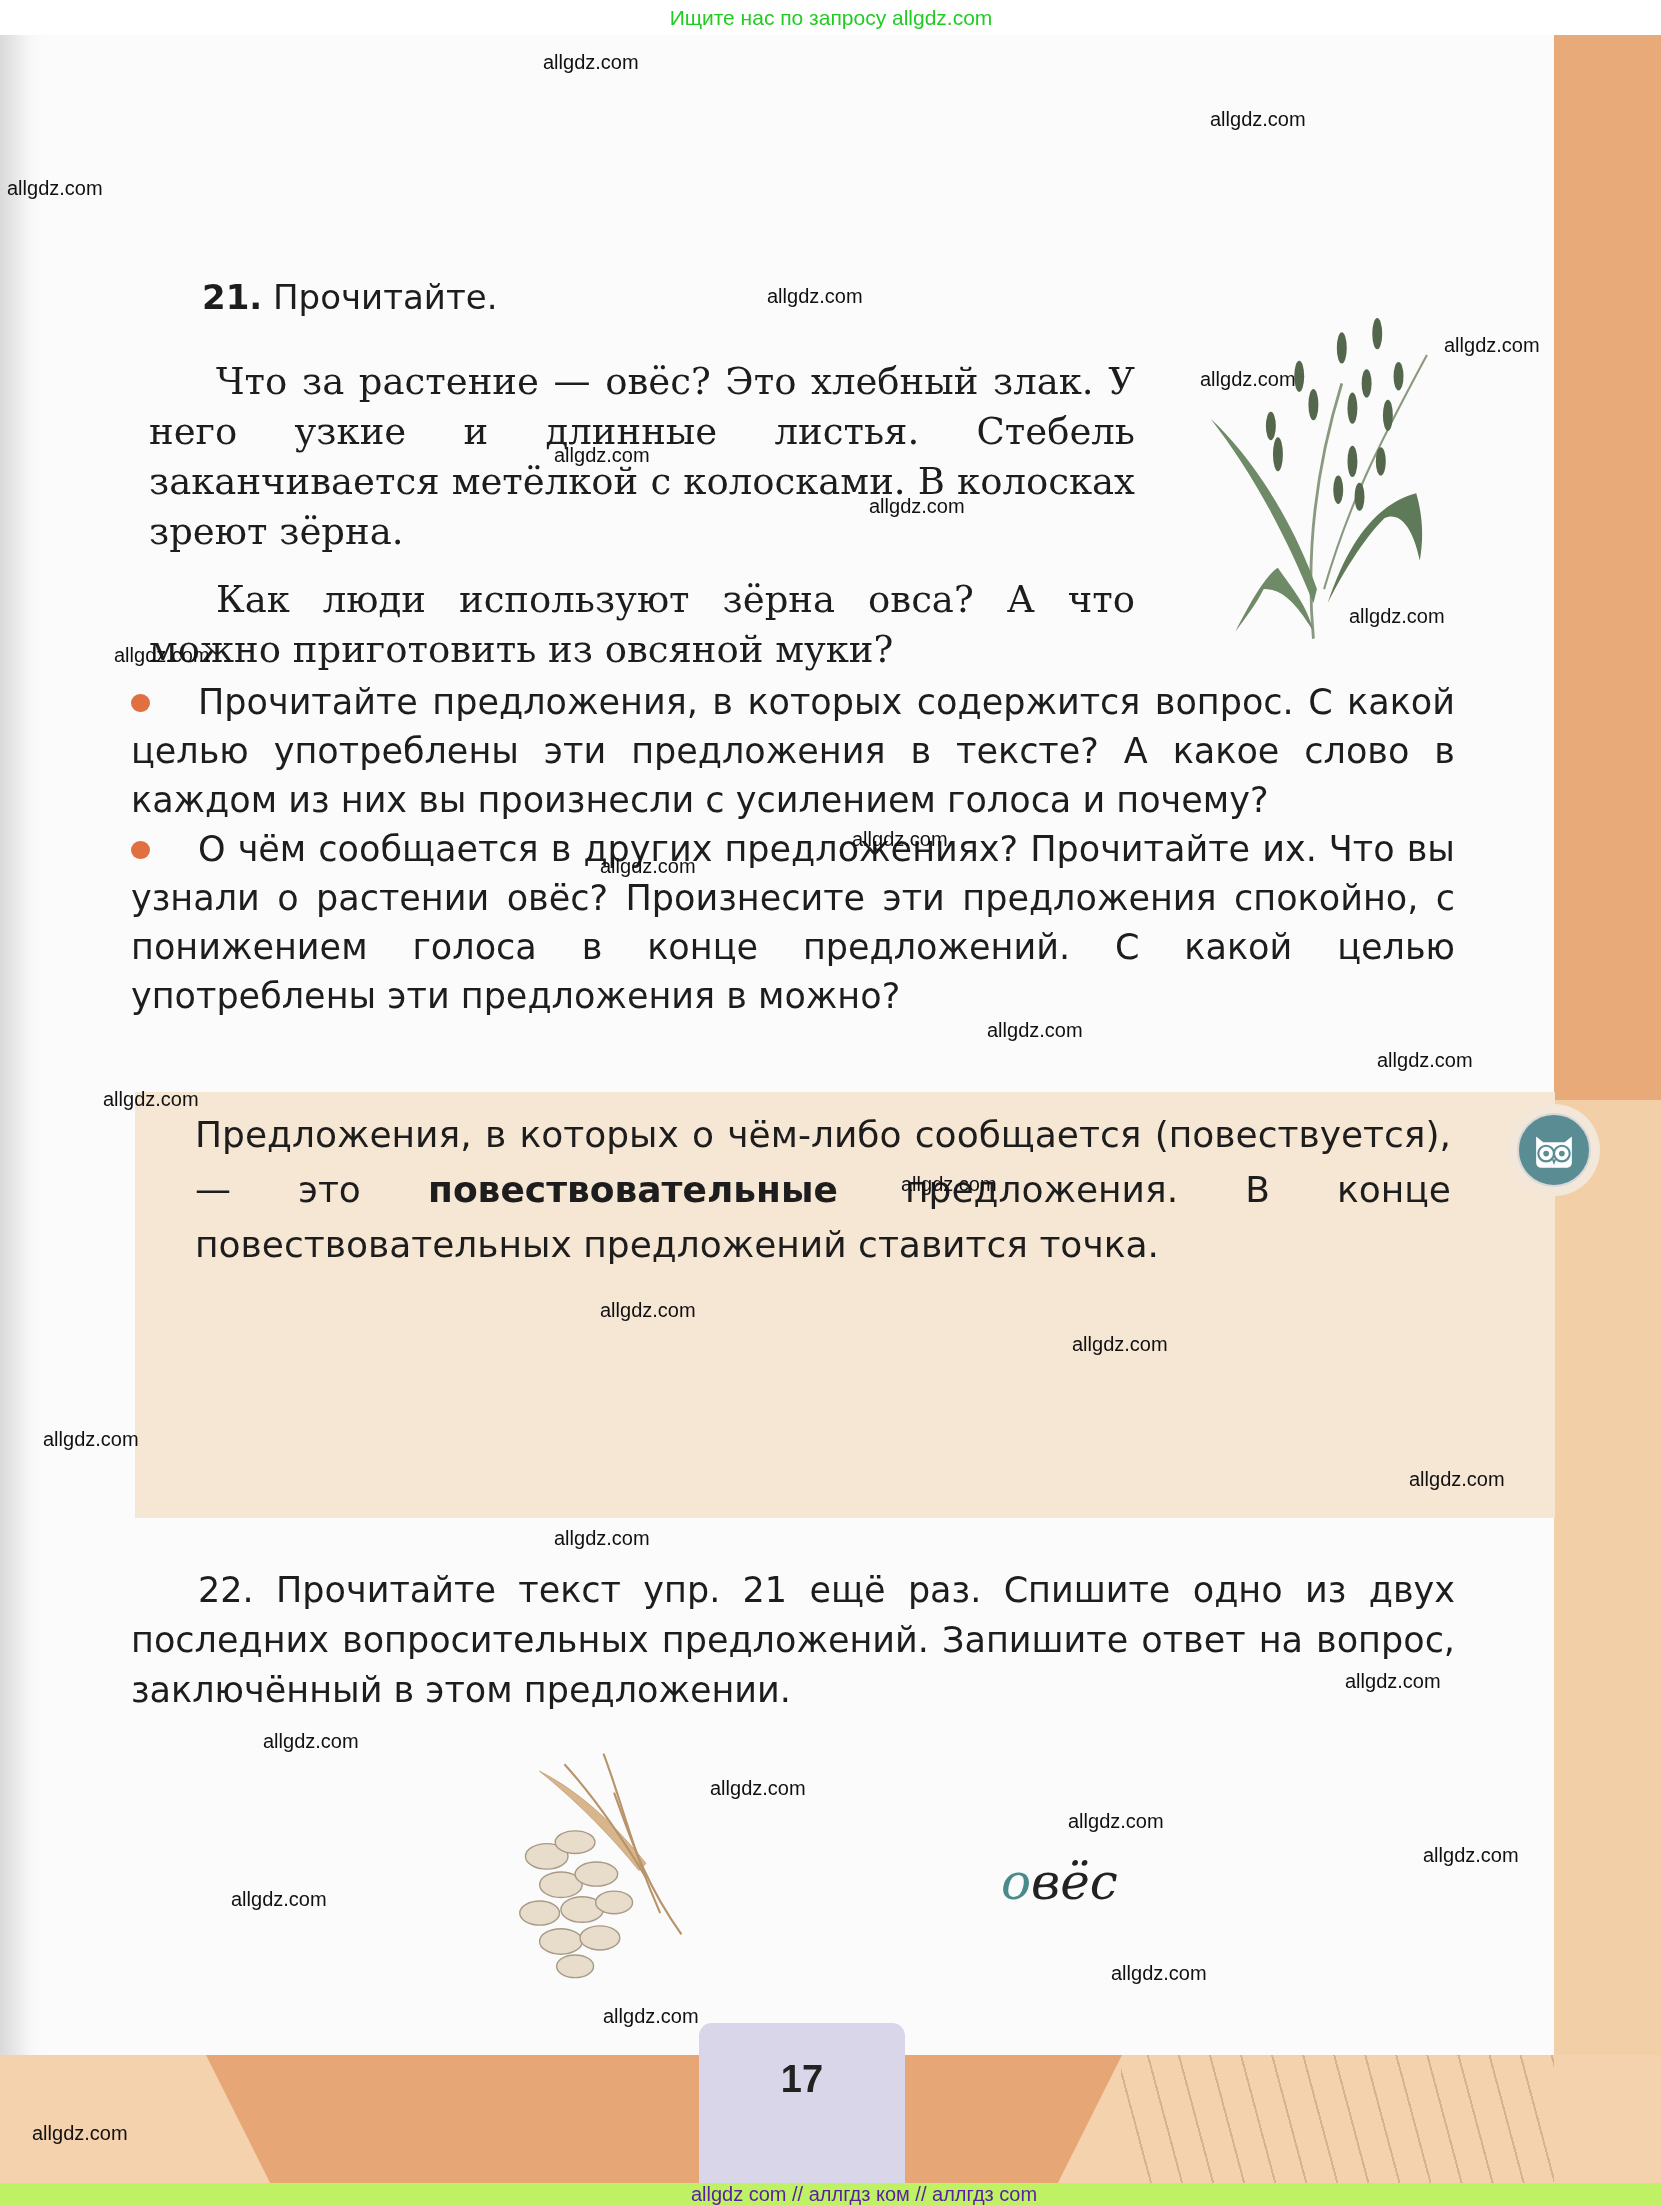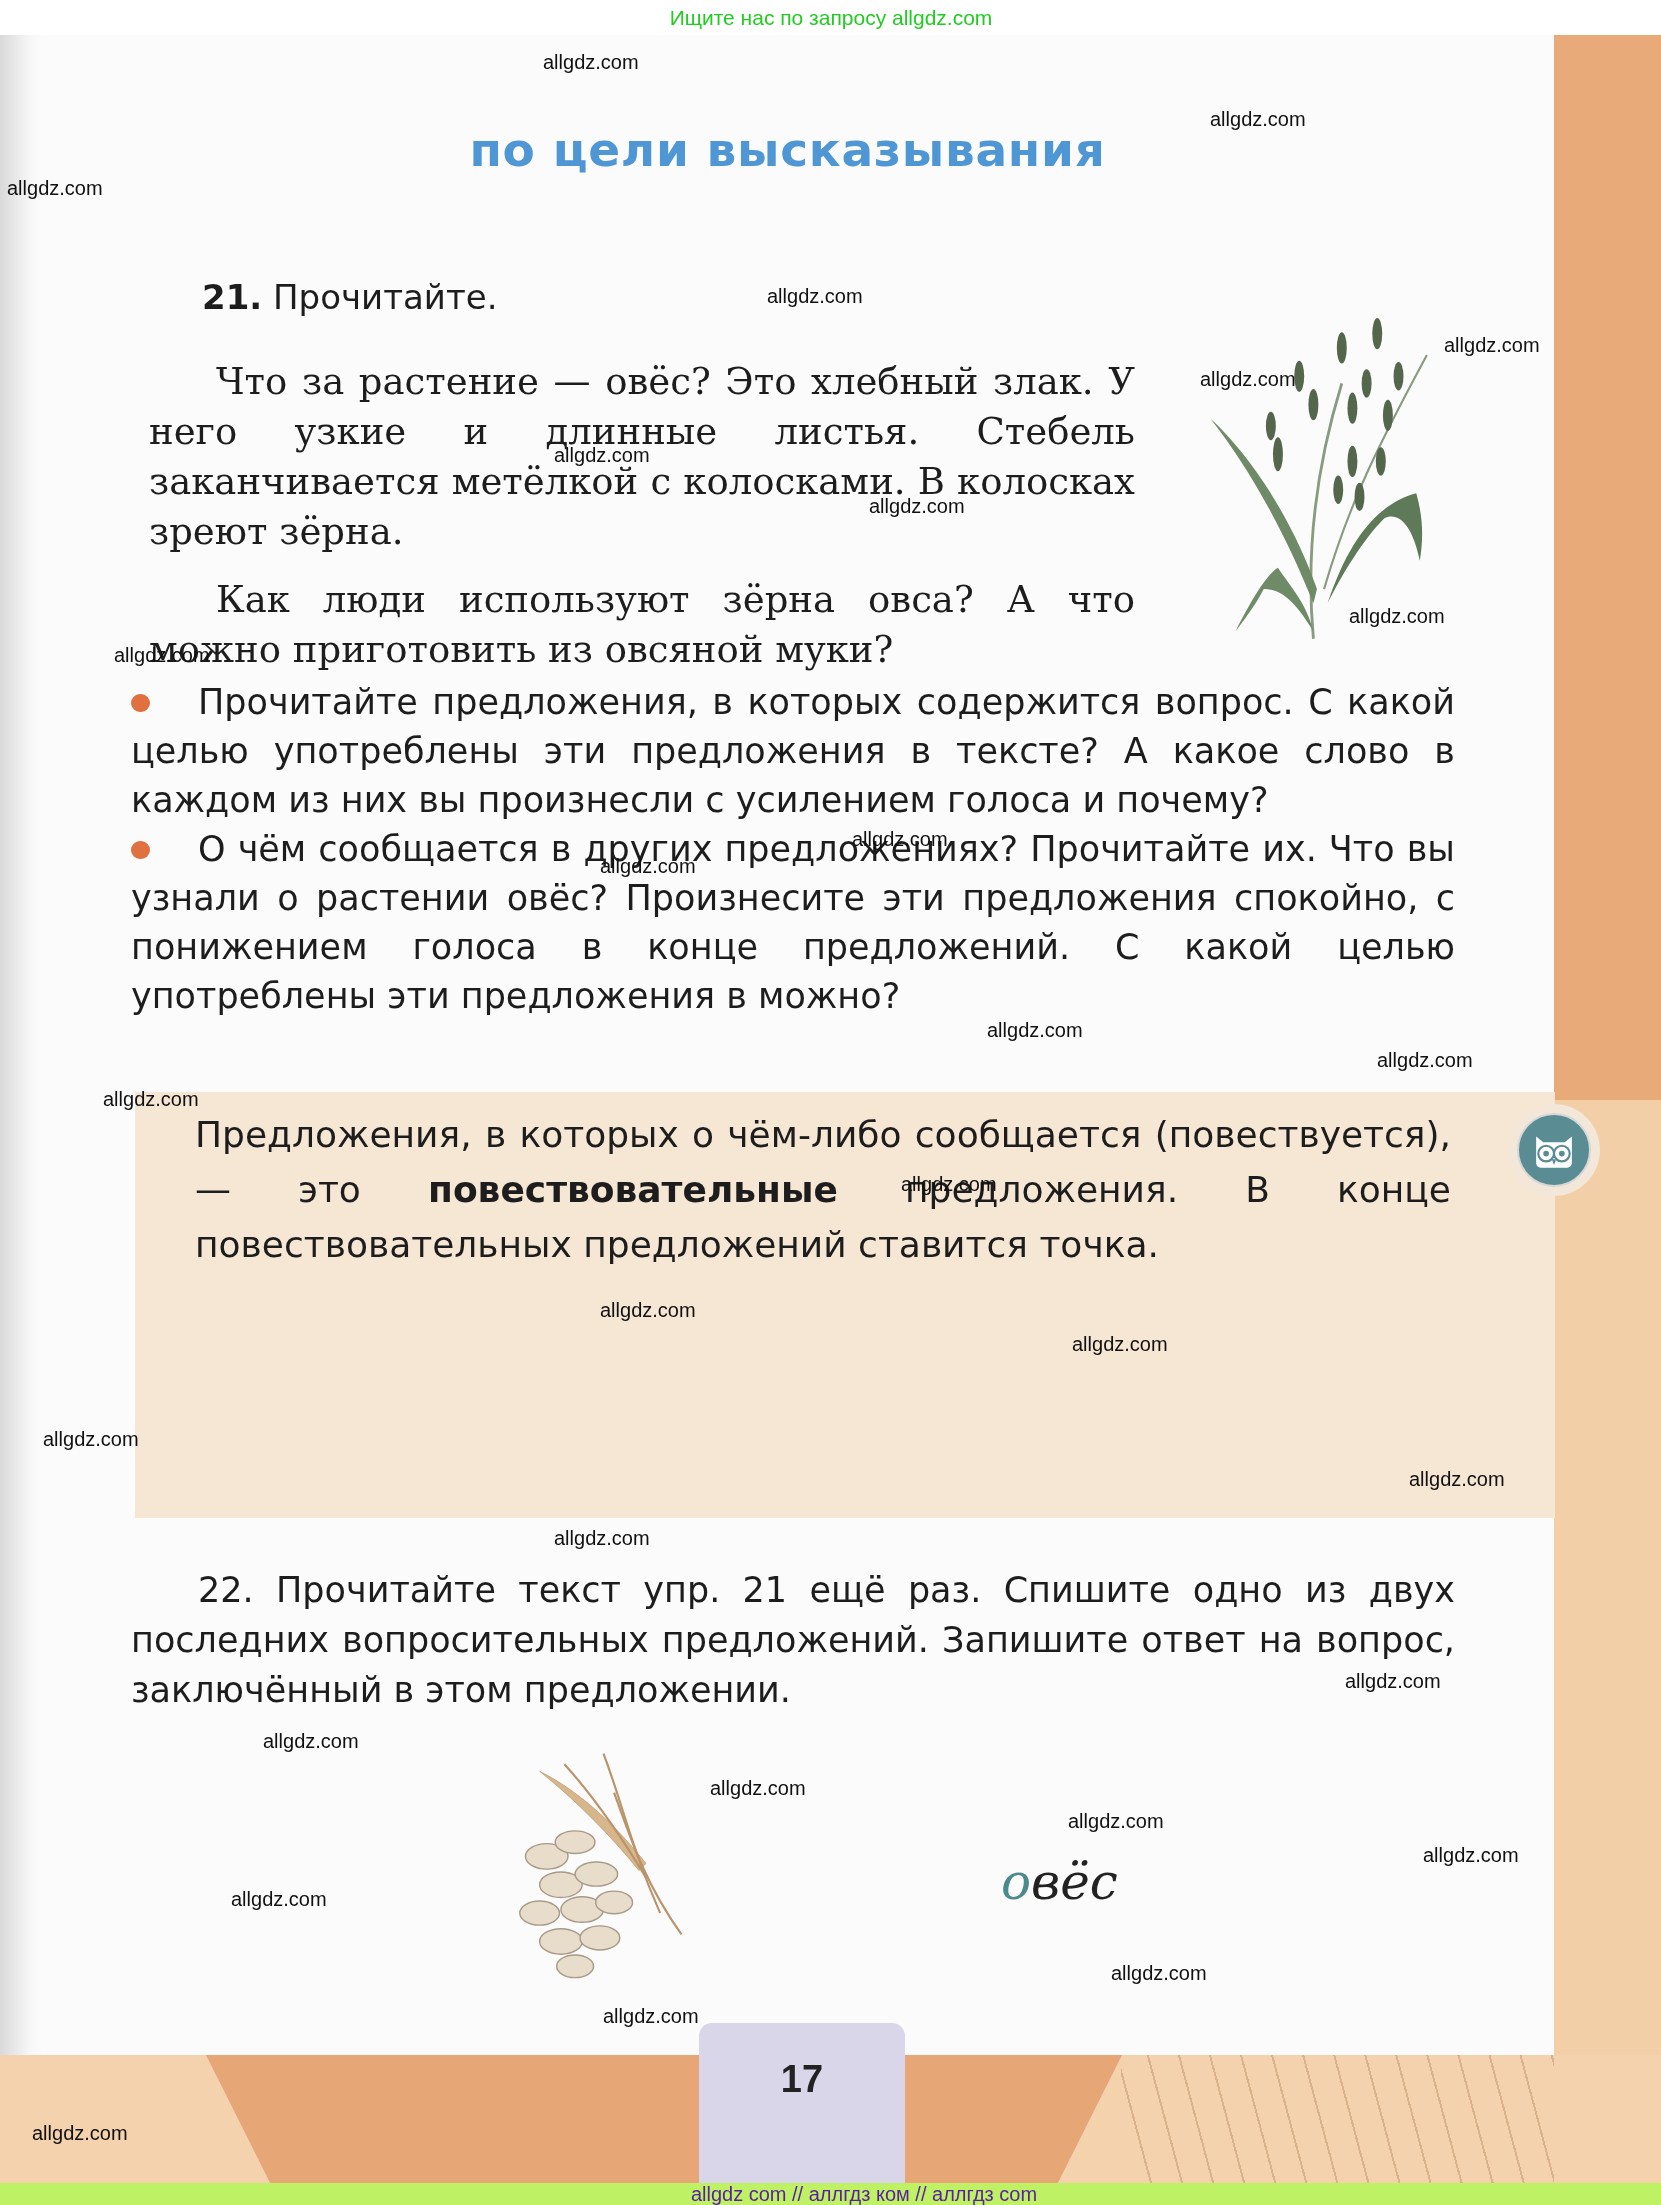--- a/index.html
+++ b/index.html
@@ -68,21 +68,20 @@
 <body>
 
 <div class="top-banner">Ищите нас по запросу allgdz.com</div>
 
 <div class="page"></div>
 <div class="page-shadow-left"></div>
 <div class="right-strip"></div>
 <div class="right-strip-lower"></div>
 
 <div class="title">
-  <div>по цели высказывания</div>
 </div>
 
 <div class="ex-head">
   <span class="ex-num">21.</span>
   <span>Прочитайте.</span>
 </div>
 
 <div class="serif-text">
   <p>Что за растение — овёс? Это хлебный злак. У него узкие и длинные листья. Стебель заканчивается метёлкой с колосками. В колосках зреют зёрна.</p>
   <p>Как люди используют зёрна овса? А что можно приготовить из овсяной муки?</p>

